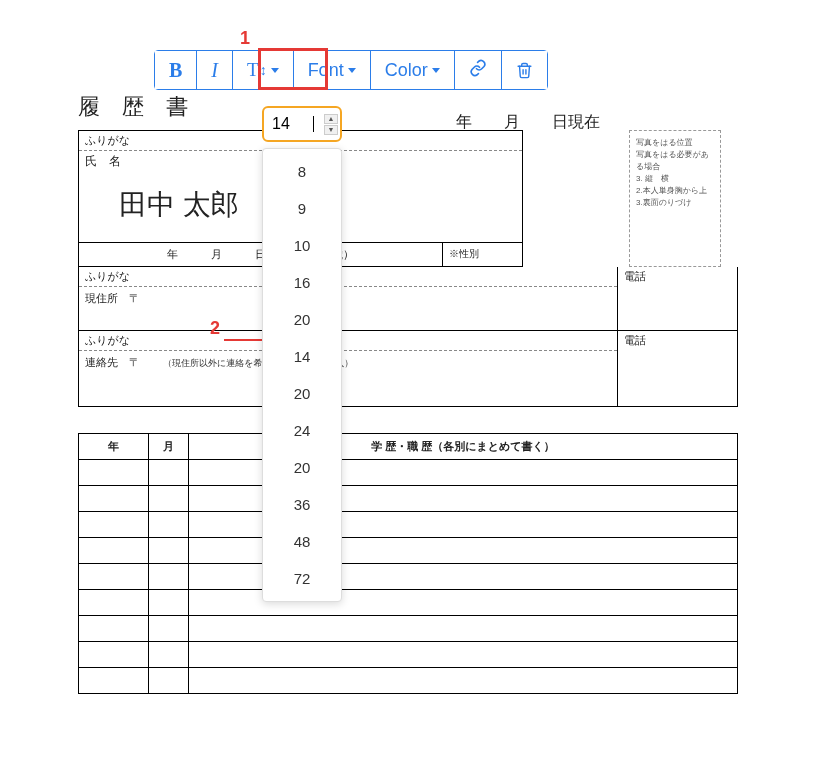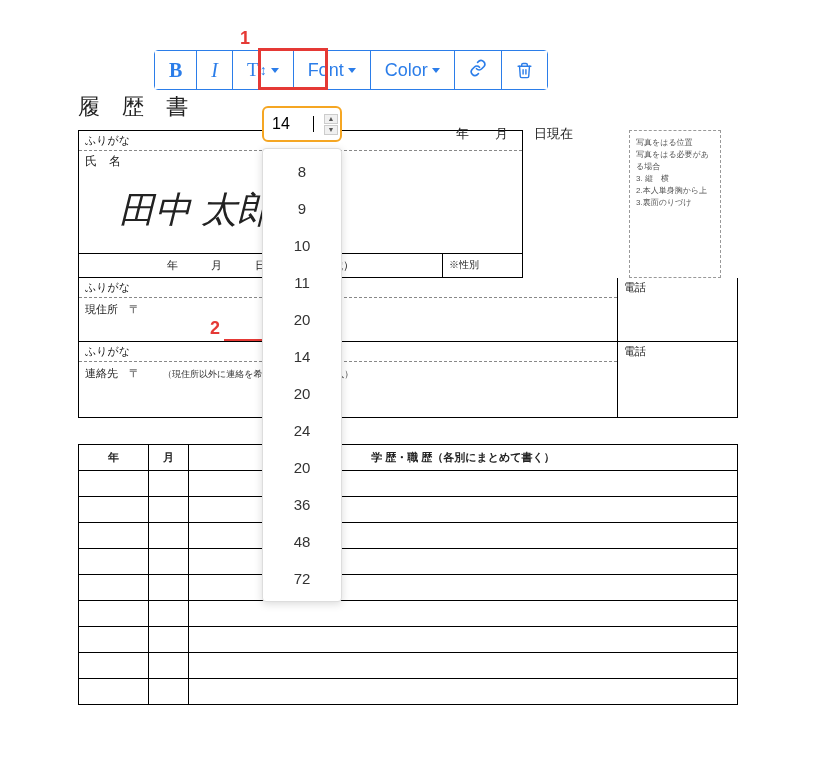--- a/index.html
+++ b/index.html
@@ -166,44 +166,43 @@
       border-bottom: 1px dashed #888;
       padding: 2px 6px;
       font-size: 11px;
     }
     .name-label {
       padding: 2px 6px;
       font-size: 12px;
     }
     .name-val {
       padding: 14px 40px 18px;
-      font-size: 36px;
-      font-style: italic;
+      font-size: 28px;
     }
     .dob-row {
       border-top: 1px solid #000;
       display: flex;
       font-size: 11px;
     }
     .dob-left {
       flex: 1;
       padding: 4px 6px;
       text-align: center;
     }
     .gender-box {
       border-left: 1px solid #000;
       width: 80px;
       padding: 4px 6px;
       font-size: 10px;
     }
     .date-header {
       position: absolute;
-      top: 33px;
+      top: 20px;
       left: 378px;
-      font-size: 13px;
+      font-size: 16px;
     }
 
     .addr-block {
       border: 1px solid #000;
       border-top: none;
       width: 660px;
       display: flex;
     }
     .addr-left { flex: 1; }
     .addr-right {
@@ -418,21 +417,21 @@
   <div class="spinner">
     <div class="spinner-btn">▲</div>
     <div class="spinner-btn">▼</div>
   </div>
 </div>
 
 <div class="size-dropdown">
   <div class="size-option">8</div>
   <div class="size-option">9</div>
   <div class="size-option">10</div>
-  <div class="size-option">11</div>
+  <div class="size-option">16</div>
   <div class="size-option">20</div>
   <div class="size-option">14</div>
   <div class="size-option">20</div>
   <div class="size-option">24</div>
   <div class="size-option">20</div>
   <div class="size-option">36</div>
   <div class="size-option">48</div>
   <div class="size-option">72</div>
 </div>
 

